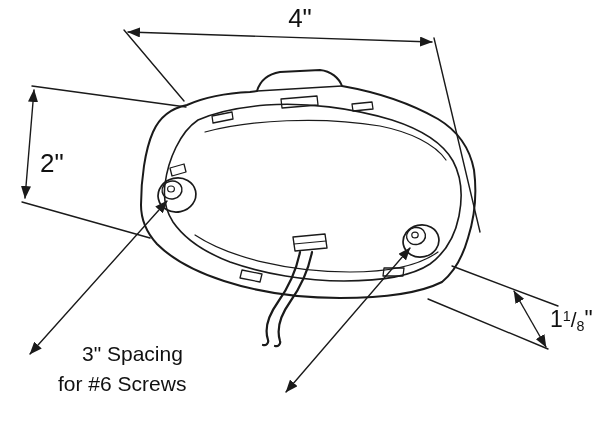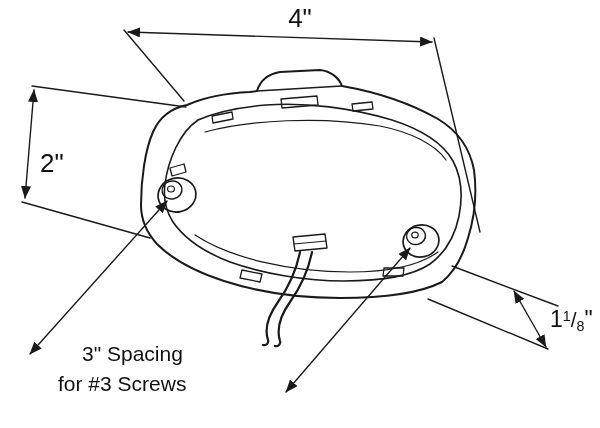--- a/index.html
+++ b/index.html
@@ -113,15 +113,15 @@
   </svg>
 
   <div class="dim-label center" style="left:270px; top:5px; width:60px;">4"</div>
 
   <div class="dim-label" style="left:40px; top:150px;">2"</div>
 
   <div class="dim-label depth" style="left:550px; top:308px;"><span>1</span><span class="frac"><sup>1</sup><span class="slash">/</span><sub>8</sub></span><span>"</span></div>
 
   <div class="dim-label small" style="left:82px; top:343px;">3" Spacing</div>
 
-  <div class="dim-label small" style="left:58px; top:373px;">for #3 Screws</div>
+  <div class="dim-label small" style="left:58px; top:373px;">for #6 Screws</div>
 
 </div>
 
 </body></html>

